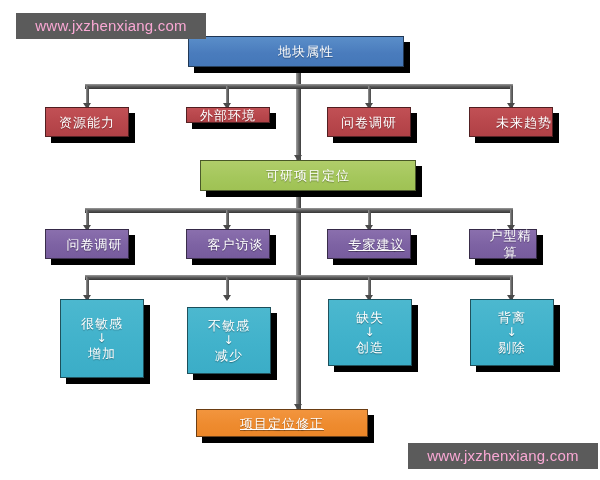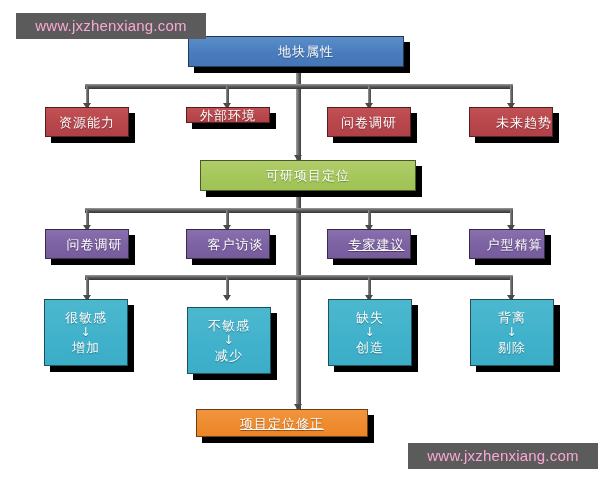--- a/index.html
+++ b/index.html
@@ -147,25 +147,25 @@
 
   <div class="node n-purple" style="left:45px; top:229px; width:84px; height:30px;">
     <span class="line">问卷调研</span>
   </div>
   <div class="node n-purple" style="left:186px; top:229px; width:84px; height:30px;">
     <span class="line">客户访谈</span>
   </div>
   <div class="node n-purple" style="left:327px; top:229px; width:84px; height:30px;text-decoration:underline;">
     <span class="line">专家建议</span>
   </div>
-  <div class="node n-purple" style="left:469px; top:229px; width:76px; height:30px;">
+  <div class="node n-purple" style="left:469px; top:229px; width:68px; height:30px;">
     <span class="line">户型精算</span>
   </div>
 
-  <div class="node n-cyan" style="left:44px; top:299px; width:84px; height:67px;">
+  <div class="node n-cyan" style="left:60px; top:299px; width:84px; height:79px;">
     <span class="line">很敏感</span>
     <span class="arw">↓</span>
     <span class="line">增加</span>
   </div>
   <div class="node n-cyan" style="left:187px; top:307px; width:84px; height:67px;">
     <span class="line">不敏感</span>
     <span class="arw">↓</span>
     <span class="line">减少</span>
   </div>
   <div class="node n-cyan" style="left:328px; top:299px; width:84px; height:67px;">

